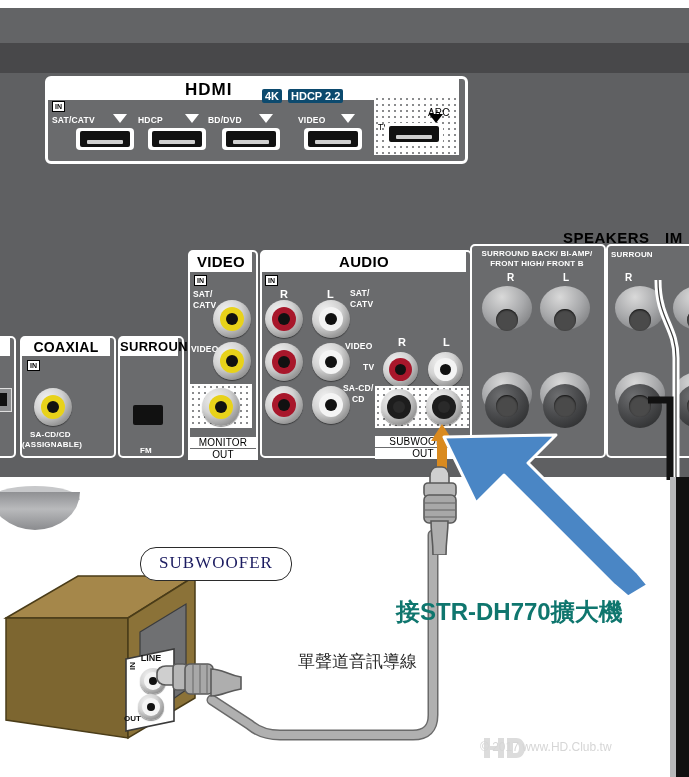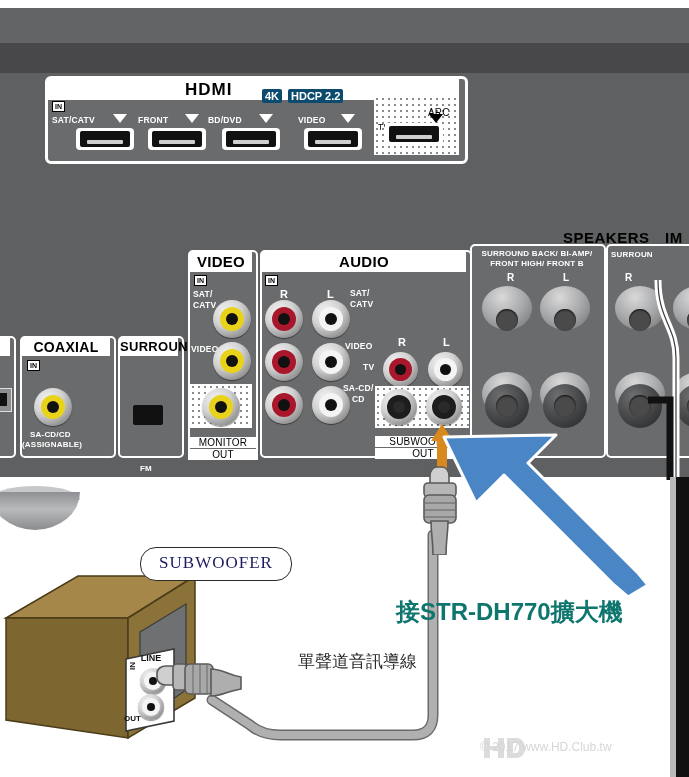--- a/index.html
+++ b/index.html
@@ -142,21 +142,21 @@
 <div class="abs in-badge" id="hdmi-in-badge">IN</div>
 
 <div class="abs" id="tvout-zone"></div>
 
 <div class="abs hdmi-name wlabel" style="left:52px;top:115px;">SAT/CATV</div>
 <div class="abs arrow-dn" style="left:113px;top:114px;"></div>
 <div class="abs hdmi-port" style="left:76px;top:128px;">
     <i></i>
   </div>
 
-<div class="abs hdmi-name wlabel" style="left:138px;top:115px;">FRONT</div>
+<div class="abs hdmi-name wlabel" style="left:138px;top:115px;">HDCP</div>
 <div class="abs arrow-dn" style="left:185px;top:114px;"></div>
 <div class="abs hdmi-port" style="left:148px;top:128px;">
     <i></i>
   </div>
 
 <div class="abs hdmi-name wlabel" style="left:208px;top:115px;">BD/DVD</div>
 <div class="abs arrow-dn" style="left:259px;top:114px;"></div>
 <div class="abs hdmi-port" style="left:222px;top:128px;">
     <i></i>
   </div>
@@ -186,21 +186,21 @@
 <div class="abs rca y" style="left:34px;top:388px;width:38px;height:38px;">
   <span class="ring" style="left:7px;top:7px;width:24px;height:24px;"></span>
   <span class="hole" style="left:13px;top:13px;width:12px;height:12px;"></span>
 </div>
 <div class="abs wlabel" style="left:30px;top:430px;font-size:8px;">SA-CD/CD</div>
 <div class="abs wlabel" style="left:22px;top:440px;font-size:8px;">(ASSIGNABLE)</div>
 
 <div class="abs panel" id="p-antenna"></div>
 <div class="abs panel-title" style="left:120px;top:338px;width:58px;height:18px;font-size:13px;line-height:18px;">SURROUN</div>
 <div class="abs" style="left:133px;top:405px;width:30px;height:20px;background:#111;border-radius:2px;"></div>
-<div class="abs wlabel" style="left:140px;top:464px;font-size:8px;">FM</div>
+<div class="abs wlabel" style="left:140px;top:446px;font-size:8px;">FM</div>
 
 <div class="abs panel" id="p-video"></div>
 <div class="abs panel-title" style="left:190px;top:252px;width:62px;height:20px;font-size:15px;line-height:20px;">VIDEO</div>
 <div class="abs in-badge" style="left:194px;top:275px;">IN</div>
 <div class="abs wlabel" style="left:193px;top:289px;font-size:8.5px;">SAT/</div>
 <div class="abs wlabel" style="left:193px;top:300px;font-size:8.5px;">CATV</div>
 <div class="abs rca y" style="left:213px;top:300px;width:38px;height:38px;">
   <span class="ring" style="left:7px;top:7px;width:24px;height:24px;"></span>
   <span class="hole" style="left:13px;top:13px;width:12px;height:12px;"></span>
 </div>

